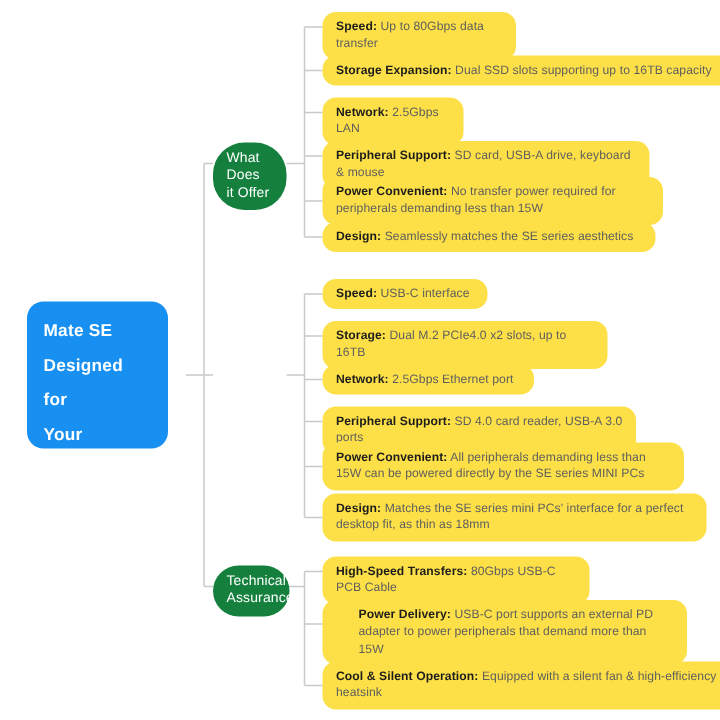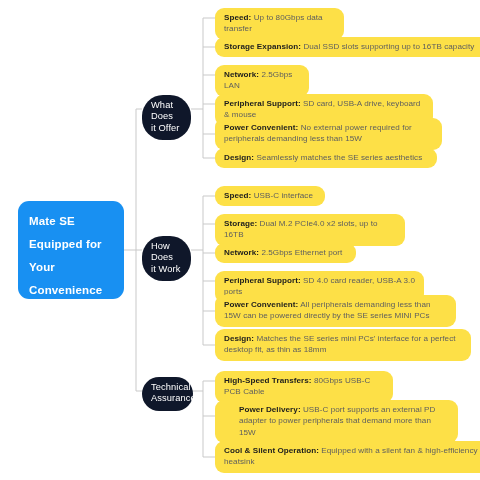--- a/index.html
+++ b/index.html
@@ -25,37 +25,37 @@
     width: 480px;
     height: 480px;
     pointer-events: none;
   }
 
   
   .root-node {
     position: absolute;
     left: 18px;
     top: 201px;
-    width: 106px;
+    width: 94px;
     height: 98px;
     background: #1890f2;
     border-radius: 11px;
     box-sizing: border-box;
     padding: 9px 11px 0 11px;
     color: #ffffff;
     font-size: 11.5px;
     font-weight: bold;
     line-height: 23px;
     letter-spacing: 0.15px;
   }
 
   
   .branch-node {
     position: absolute;
-    background: #0f172a;
+    background: #15803d;
     color: #ffffff;
     border-radius: 21px;
     font-size: 9.3px;
     line-height: 11.3px;
     padding: 5px 9px 6px 9px;
     box-sizing: border-box;
     letter-spacing: 0.1px;
     white-space: pre-line;
   }
 
@@ -113,48 +113,46 @@
       <path d="M191 391 H203"></path>
       <path d="M203 381 V457"></path>
       <path d="M203 381 H215"></path>
       <path d="M203 416 H215"></path>
       <path d="M203 457 H215"></path>
     </g>
   </svg>
 
   <div class="root-node">
     <div>Mate SE</div>
-    <div>Equipped for</div>
+    <div>Designed for</div>
     <div>Your</div>
     <div>Convenience</div>
   </div>
 
   <div class="branch-node" style="left:142px; top:95px; width:49px;">What Does
 it Offer</div>
 
-  <div class="branch-node" style="left:142px; top:236px; width:49px;">How Does
-it Work</div>
 
   <div class="branch-node" style="left:142px; top:377px; width:51px;">Technical
 Assurance</div>
 
   <div class="leaf-node" style="top:8px; width:129px;">
     <span class="k">Speed:</span><span> Up to 80Gbps data transfer</span>
   </div>
   <div class="leaf-node" style="top:37px; width:293px;">
     <span class="k">Storage Expansion:</span><span> Dual SSD slots supporting up to 16TB capacity</span>
   </div>
   <div class="leaf-node" style="top:65px; width:94px;">
     <span class="k">Network:</span><span> 2.5Gbps LAN</span>
   </div>
   <div class="leaf-node" style="top:94px; width:218px;">
     <span class="k">Peripheral Support:</span><span> SD card, USB-A drive, keyboard &amp; mouse</span>
   </div>
   <div class="leaf-node" style="top:118px; width:227px;">
-    <span class="k">Power Convenient:</span><span> No external power required for peripherals demanding less than 15W</span>
+    <span class="k">Power Convenient:</span><span> No transfer power required for peripherals demanding less than 15W</span>
   </div>
   <div class="leaf-node" style="top:148px; width:222px;">
     <span class="k">Design:</span><span> Seamlessly matches the SE series aesthetics</span>
   </div>
 
   <div class="leaf-node" style="top:186px; width:110px;">
     <span class="k">Speed:</span><span> USB-C interface</span>
   </div>
   <div class="leaf-node" style="top:214px; width:190px;">
     <span class="k">Storage:</span><span> Dual M.2 PCIe4.0 x2 slots, up to 16TB</span>

